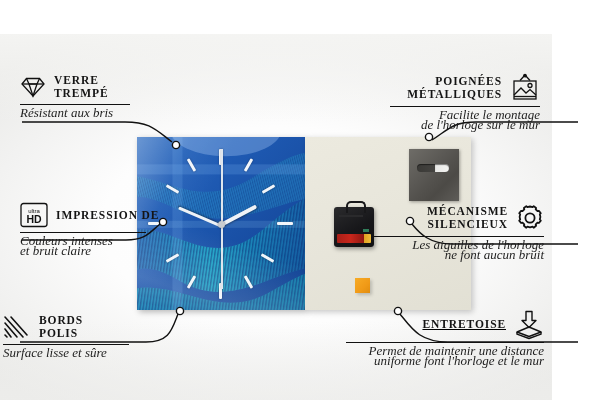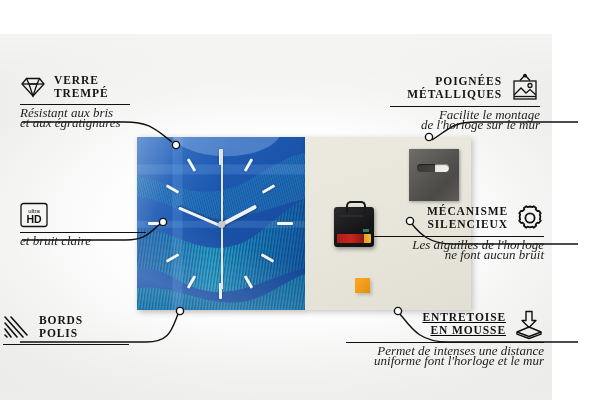--- a/index.html
+++ b/index.html
@@ -224,36 +224,37 @@
           </g>
         </svg>
       </span>
       <span>
         <div class="co-title">VERRE</div>
         <div class="co-title">TREMPÉ</div>
       </span>
     </div>
     <div class="co-rule" style="width:110px;margin:4px 0 3px 0;"></div>
     <div class="co-sub">Résistant aux bris</div>
-    <div class="co-sub">et aux égratignures</div>
   </div>
 
   <div class="callout left" style="left:20px;top:168px;width:200px;">
     <div class="row">
       <span class="icon" style="margin-right:8px;">
         <svg width="28" height="26" viewBox="0 0 28 26">
           <rect x="1" y="1.5" width="26" height="23" rx="2.5" fill="none" stroke="#111" stroke-width="1.3"></rect>
           <text x="14" y="11" font-family="Liberation Sans, sans-serif" font-size="6" text-anchor="middle" fill="#111">ultra</text>
           <text x="14" y="21" font-family="Liberation Sans, sans-serif" font-size="10.5" font-weight="bold" text-anchor="middle" fill="#111">HD</text>
         </svg>
       </span>
       <span>
+        <div class="co-title">IMPRESSION DE</div>
       </span>
     </div>
     <div class="co-rule" style="width:126px;margin:4px 0 3px 0;"></div>
+    <div class="co-sub">Couleurs intenses</div>
     <div class="co-sub">et bruit claire</div>
   </div>
 
   <div class="callout left" style="left:3px;top:280px;width:190px;">
     <div class="row">
       <span class="icon" style="margin-right:8px;">
         <svg width="28" height="24" viewBox="0 0 28 24">
           <g stroke="#111" stroke-width="1.6" stroke-linecap="round">
             <path d="M2 2 L20 22"></path>
             <path d="M2 8 L14 22"></path>
@@ -262,20 +263,21 @@
             <path d="M2 20 L4 22"></path>
           </g>
         </svg>
       </span>
       <span>
         <div class="co-title">BORDS</div>
         <div class="co-title">POLIS</div>
       </span>
     </div>
     <div class="co-rule" style="width:126px;margin:4px 0 3px 0;"></div>
+    <div class="co-sub">Surface lisse et sûre</div>
   </div>
 
   <div class="callout right" style="right:12px;top:40px;width:200px;">
     <div class="row" style="justify-content:flex-end;">
       <span>
         <div class="co-title">POIGNÉES</div>
         <div class="co-title">MÉTALLIQUES</div>
       </span>
       <span class="icon" style="margin-left:8px;">
         <svg width="30" height="28" viewBox="0 0 30 28">
@@ -312,30 +314,29 @@
     </div>
     <div class="co-rule" style="width:172px;margin:4px 0 3px auto;"></div>
     <div class="co-sub">Les aiguilles de l'horloge</div>
     <div class="co-sub">ne font aucun bruit</div>
   </div>
 
   <div class="callout right" style="right:8px;top:276px;width:230px;">
     <div class="row" style="justify-content:flex-end;text-decoration:underline;">
       <span>
         <div class="co-title">ENTRETOISE</div>
-        <div class="co-title">EN MOUSSE</div>
       </span>
       <span class="icon" style="margin-left:8px;">
         <svg width="30" height="28" viewBox="0 0 30 28">
           <g fill="none" stroke="#111" stroke-width="1.4" stroke-linejoin="round">
             <path d="M12 1.5 h6 v9 h4 l-7 7 -7 -7 h4 Z"></path>
             <path d="M15 17 L27 22 L15 26.5 L3 22 Z"></path>
             <path d="M3 22 v2.2 L15 28.5 L27 24.2 V22"></path>
           </g>
         </svg>
       </span>
     </div>
     <div class="co-rule" style="width:198px;margin:4px 0 3px auto;"></div>
-    <div class="co-sub">Permet de intenses une distance</div>
+    <div class="co-sub">Permet de maintenir une distance</div>
     <div class="co-sub">uniforme font l'horloge et le mur</div>
   </div>
 
 </div>
 
 </body></html>

